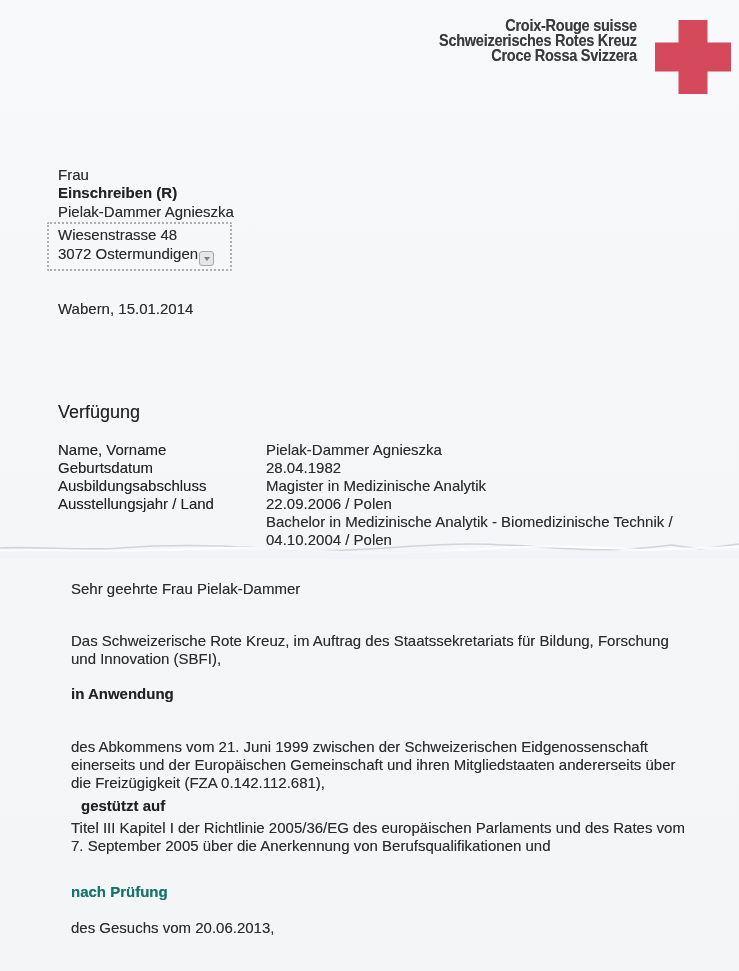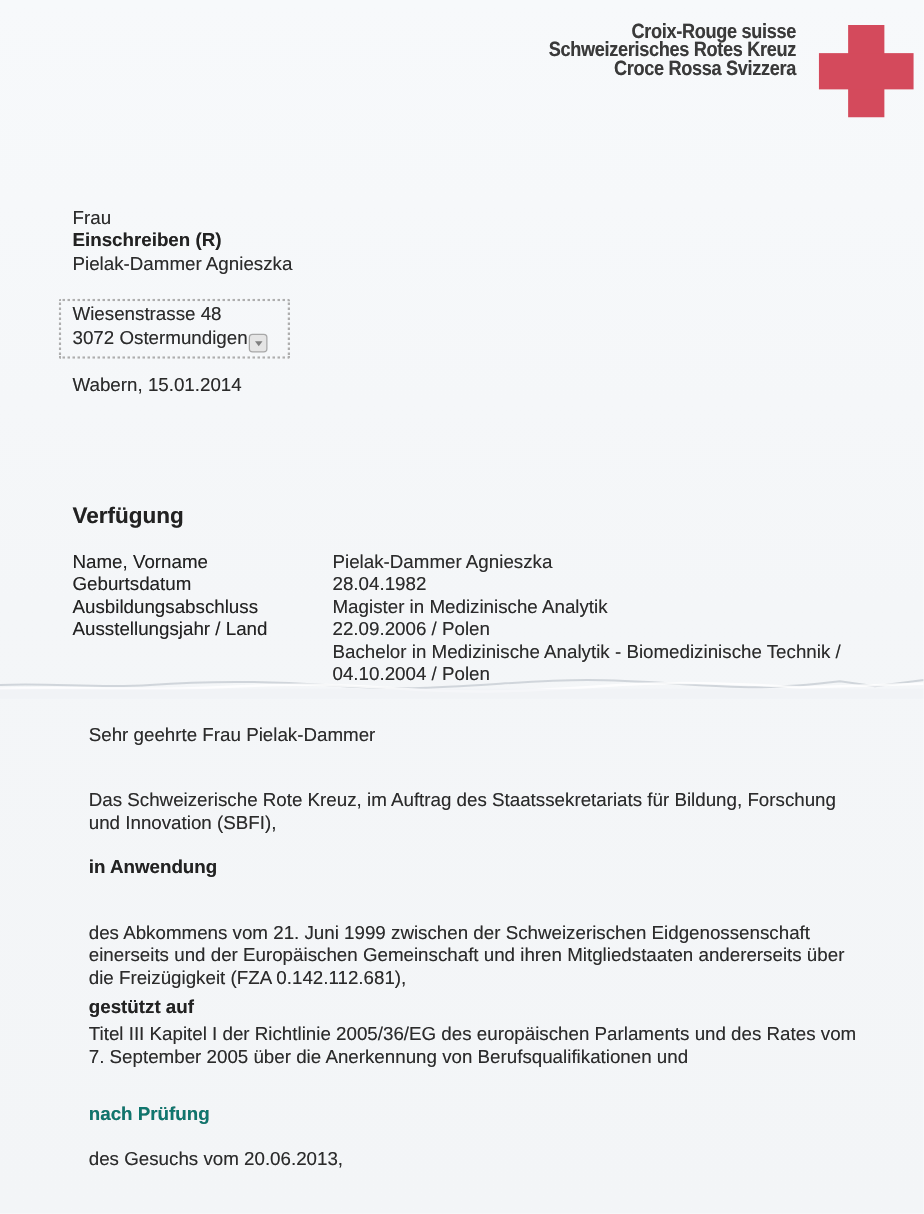--- a/index.html
+++ b/index.html
@@ -20,57 +20,57 @@
     transform:scaleX(.88); transform-origin:100% 0;
     white-space:pre-line;
   }
   .lh-logo{ position:absolute; left:655px; top:20px; width:76px; height:74px; }
 
   
   .recipient{ position:absolute; left:47px; top:166px; font-size:15px; line-height:18.4px; }
   .recipient .line{ padding-left:11px; }
   .addr-detect{
     border:2px dotted #aeaeae; border-radius:2px;
-    padding:2px 4px 3px 9px; width:168px; margin-top:18px;
+    padding:2px 4px 3px 9px; width:168px; margin-top:1px;
   }
   .bold{ font-weight:bold; color:#222; }
   .chev-badge{
     display:inline-flex; align-items:center; justify-content:center;
     width:13px; height:13px; margin-left:1px; vertical-align:-2px;
     background:#e5e5e5; border:1px solid #a8a8a8; border-radius:3px;
   }
   .chev-badge::after{
     content:""; display:block; width:0; height:0;
     border-left:3px solid transparent; border-right:3px solid transparent;
     border-top:4px solid #7f7f7f; margin-top:1px;
   }
 
   
   .dateline{ position:absolute; left:58px; top:300px; font-size:15px; }
-  .subject{ position:absolute; left:58px; top:402px; font-size:18px; font-weight:bold; color:#222; }
+  .subject{ position:absolute; left:58px; top:402px; font-size:18px; font-weight:normal; color:#222; }
 
   
   .fields{
     position:absolute; left:58px; top:441px;
     display:grid; grid-template-columns:208px auto;
     font-size:15px; line-height:18px; width:640px;
   }
   .fields .lab{ font-weight:normal; color:#222; }
 
   
   .crease{ position:absolute; left:0; top:536px; width:739px; height:26px; }
 
   
   .bodyblock{ position:absolute; left:71px; width:645px; font-size:15px; line-height:18px; }
   .lines{ white-space:pre-line; }
   .greeting{ top:580px; }
   .p1{ top:632px; }
   .h1{ top:685px; font-weight:bold; color:#222; }
   .p2{ top:721px;margin-top:17px; }
-  .h2{ top:797px; font-weight:bold; color:#222; }
+  .h2{ top:797px; font-weight:bold; color:#222;margin-left:10px; }
   .p3{ top:819px; }
   .h3{ top:883px; font-weight:bold; color:#0f766e; }
   .p4{ top:919px; }
 </style>
 </head>
 <body>
 
 <div class="lh-text scan-text lines">Croix-Rouge suisse
 Schweizerisches Rotes Kreuz
 Croce Rossa Svizzera</div>

